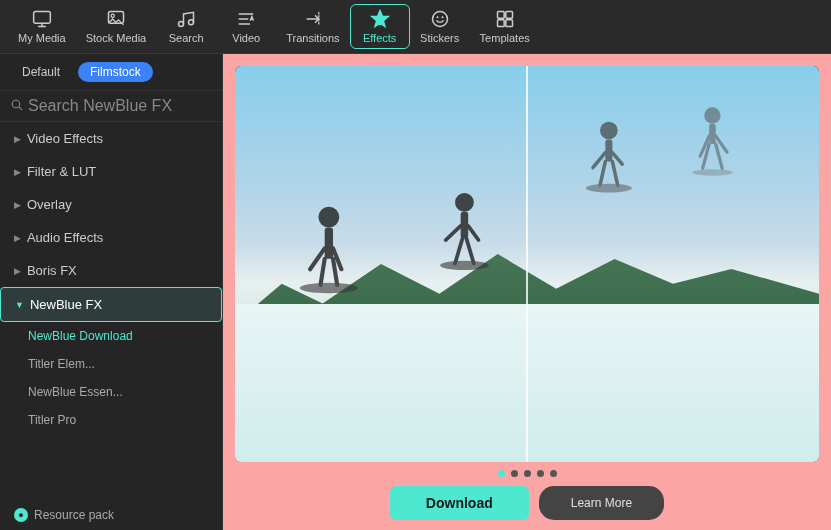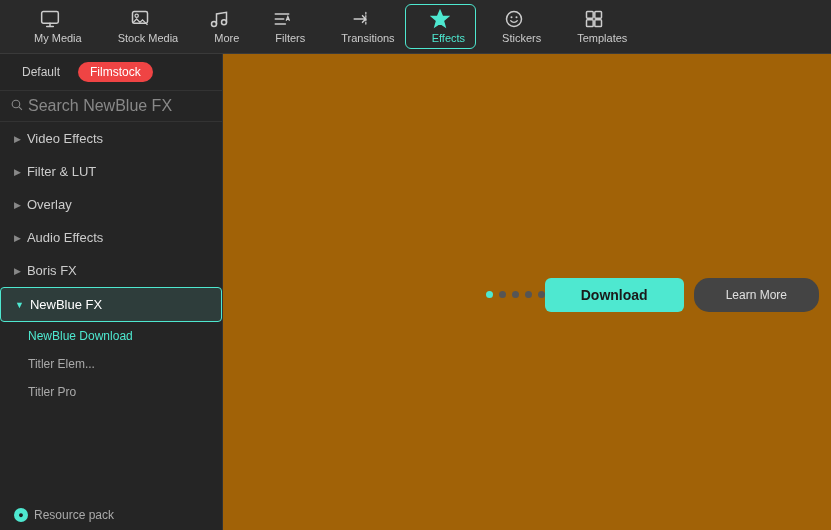--- a/index.html
+++ b/index.html
@@ -42,21 +42,20 @@
     .nav-item .nav-icon {
       width: 20px;
       height: 20px;
       display: flex;
       align-items: center;
       justify-content: center;
       font-size: 16px;
     }
     .nav-item .nav-label {
       font-size: 11px;
-      margin-left: 16px;
     }
 
     
     .main-layout {
       display: flex;
       height: calc(530px - 54px);
     }
 
     
     .sidebar {
@@ -79,21 +78,21 @@
     .filter-btn {
       padding: 3px 12px;
       border-radius: 12px;
       background: transparent;
       color: #ccc;
       border: none;
       cursor: pointer;
       font-size: 12px;
     }
     .filter-btn.active {
-      background: #ef4444;
+      background: #3b82f6;
       color: #fff;
       border-radius: 12px;
     }
 
     .sidebar-search {
       display: flex;
       align-items: center;
       padding: 6px 10px;
       border-bottom: 1px solid #333;
       gap: 5px;
@@ -152,22 +151,22 @@
       justify-content: center;
       font-size: 9px;
       color: #1e1e1e;
       font-weight: bold;
     }
 
     
     .content-area {
       flex: 1;
       display: flex;
-      flex-direction: row;
-      background: #a16207;
+      flex-direction: column;
+      background: #fca5a5;
       align-items: center;
       padding: 12px 12px 10px;
     }
 
     .preview-container {
       width: 100%;
       flex: 1;
       border-radius: 6px;
       overflow: hidden;
       position: relative;
@@ -279,30 +278,30 @@
     <span class="nav-label">Stock Media</span>
   </div>
   <div class="nav-item">
     <span class="nav-icon">
       <svg class="icon-svg" viewBox="0 0 24 24">
           <path d="M9 18V6l12-2v12" stroke="currentColor" stroke-width="1.8" fill="none" stroke-linecap="round"></path>
           <circle cx="6" cy="18" r="3" fill="none" stroke="currentColor" stroke-width="1.8"></circle>
           <circle cx="18" cy="16" r="3" fill="none" stroke="currentColor" stroke-width="1.8"></circle>
         </svg>
     </span>
-    <span class="nav-label">More</span>
+    <span class="nav-label">Search</span>
   </div>
   <div class="nav-item">
     <span class="nav-icon">
       <svg class="icon-svg" viewBox="0 0 24 24">
           <path d="M4 6h16M4 12h10M4 18h12" stroke="currentColor" stroke-width="2" stroke-linecap="round"></path>
           <path d="M17 14l2-5 2 5M17.7 12.5h2.6" stroke="currentColor" stroke-width="1.5" fill="none"></path>
         </svg>
     </span>
-    <span class="nav-label">Filters</span>
+    <span class="nav-label">Video</span>
   </div>
   <div class="nav-item">
     <span class="nav-icon">
       <svg class="icon-svg" viewBox="0 0 24 24">
           <path d="M5 12h14M15 8l4 4-4 4" stroke="currentColor" stroke-width="1.8" stroke-linecap="round" fill="none"></path>
           <path d="M19 4v16" stroke="currentColor" stroke-width="1.5" stroke-linecap="round" stroke-dasharray="2 2"></path>
         </svg>
     </span>
     <span class="nav-label">Transitions</span>
   </div>
@@ -380,20 +379,23 @@
     <div class="sidebar-item active">
       <span class="expand-arrow" style="color:#4ee8d0;">▼</span>
       <span>NewBlue FX</span>
     </div>
 
     <div class="sub-item active">
       <span>NewBlue Download</span>
     </div>
     <div class="sub-item">
       <span>Titler Elem...</span>
+    </div>
+    <div class="sub-item">
+      <span>NewBlue Essen...</span>
     </div>
     <div class="sub-item">
       <span>Titler Pro</span>
     </div>
 
     <div class="resource-pack">
       <span class="rp-icon">●</span>
       <span>Resource pack</span>
     </div>
   </aside>

